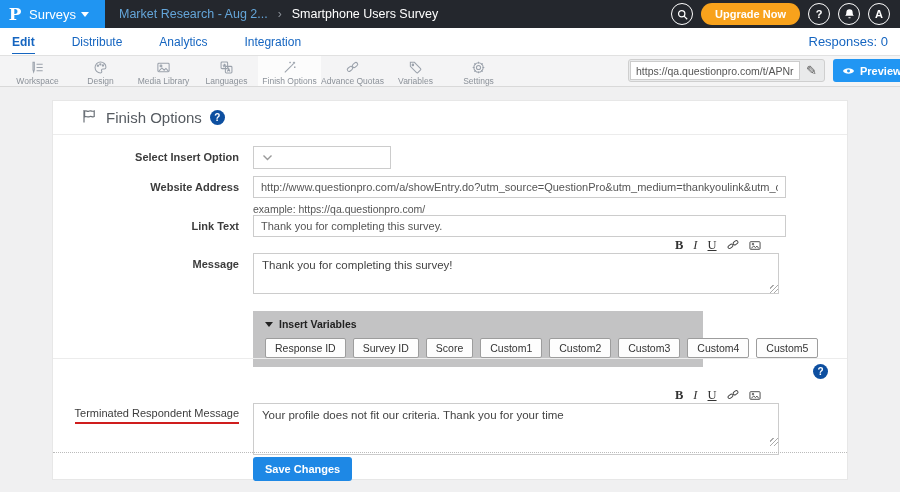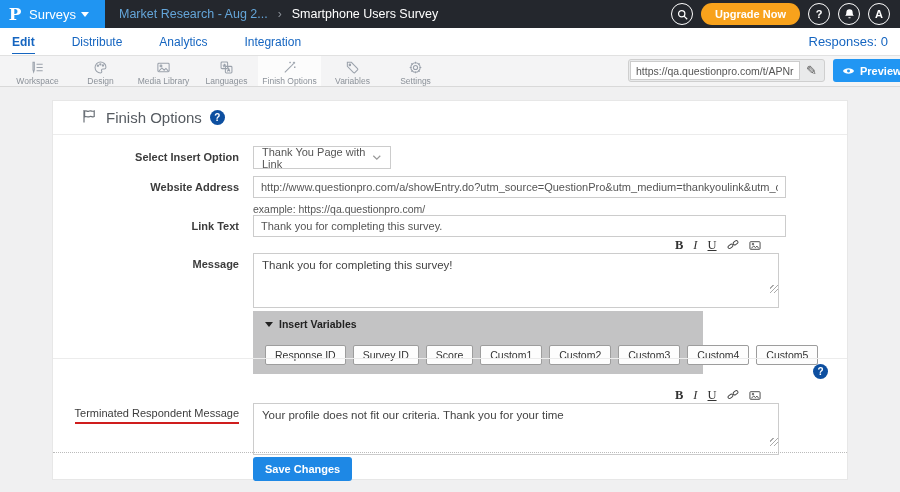--- a/index.html
+++ b/index.html
@@ -54,21 +54,21 @@
   .resize-grip { position:absolute; width:8px; height:8px; background:repeating-linear-gradient(135deg, transparent 0 2px, #aaa 2px 3px); cursor:nwse-resize; }
 
   .ed-toolbar { position:absolute; display:flex; align-items:center; gap:10px; }
   .ed-btn { font-family:"Liberation Serif", serif; font-size:12.5px; color:#333; cursor:pointer; line-height:1; }
   .ed-b { font-weight:bold; } .ed-i { font-style:italic; } .ed-u { text-decoration:underline; }
   .ed-toolbar svg { stroke:#444; fill:none; stroke-width:1.1; cursor:pointer; }
 
   .vars-panel { position:absolute; left:200px; width:450px; background:#c3c3c4; padding:7px 12px 9px; }
   .vars-head { display:flex; align-items:center; gap:6px; font-size:10.5px; font-weight:bold; color:#222; cursor:pointer; }
   .vars-caret { width:0; height:0; border-left:4px solid transparent; border-right:4px solid transparent; border-top:5px solid #222; }
-  .vars-row { display:flex; gap:7px; margin-top:15px; }
+  .vars-row { display:flex; gap:7px; margin-top:8px; }
   .var-btn { background:#fdfdfd; border:1px solid #9d9d9d; border-radius:2px; font-size:10.5px; color:#333; padding:3px 9px; cursor:pointer; white-space:nowrap; font-family:"Liberation Sans", sans-serif; }
 
   .divider { position:absolute; left:0; width:100%; border-top:1px solid #ececec; }
   .dotted { position:absolute; left:0; width:100%; border-top:1px dotted #bbb; }
 
   .term-label { position:absolute; width:186px; text-align:right; font-size:11px; font-weight:normal; color:#3c3c3c; }
   .term-label .red-u { display:inline-block; border-bottom:2.5px solid #cf1d1d; padding-bottom:3px; }
 
   .save-btn { position:absolute; left:200px; background:#1e88e5; color:#fff; border:none; border-radius:3px; font-size:11px; font-weight:bold; padding:6px 12px; cursor:pointer; }
 </style>
@@ -153,20 +153,27 @@
     </div>
     <div class="tool-tab active">
       <svg width="15" height="15" viewBox="0 0 16 16">
           <path d="M3 13.2L10.5 5.7"></path>
           <path d="M10.5 5.7l1.8-1.8"></path>
           <path d="M12.8 1.8v2.4M11.6 3h2.4"></path>
           <path d="M8.6 1.8v1.6M7.8 2.6h1.6"></path>
           <path d="M13.6 6.8v1.6M12.8 7.6h1.6"></path>
         </svg>
       <span class="tlabel">Finish Options</span>
+    </div>
+    <div class="tool-tab">
+      <svg width="15" height="15" viewBox="0 0 16 16">
+          <rect x="2.2" y="7.6" width="6.2" height="3.8" rx="1.9" transform="rotate(-40 5.3 9.5)"></rect>
+          <rect x="7.6" y="3.4" width="6.2" height="3.8" rx="1.9" transform="rotate(-40 10.7 5.3)"></rect>
+        </svg>
+      <span class="tlabel">Advance Quotas</span>
     </div>
     <div class="tool-tab">
       <svg width="15" height="15" viewBox="0 0 16 16">
           <path d="M2.5 2.5h4.3l6.6 6.6a1 1 0 0 1 0 1.4l-2.9 2.9a1 1 0 0 1-1.4 0L2.5 6.8z"></path>
           <circle cx="5.2" cy="5.2" r=".8"></circle>
         </svg>
       <span class="tlabel">Variables</span>
     </div>
     <div class="tool-tab">
       <svg width="15" height="15" viewBox="0 0 16 16">
@@ -199,21 +206,20 @@
               <path d="M3 2v12.5"></path>
               <path d="M3.6 3.2C5.2 2.3 6.8 4 8.4 3.1 10 2.2 11.6 3.9 13.2 3v5.6c-1.6.9-3.2-.8-4.8.1-1.6.9-3.2-.8-4.8.1z"></path>
             </svg>
         </span>
         <span class="card-title">Finish Options</span>
         <span class="help-circle">?</span>
       </div>
 
       <span class="flabel" style="top:50px;">Select Insert Option</span>
       <div class="fakeselect" style="top:45px; left:200px; width:138px; height:23px;">
-        <span>Thank You Page with Link</span>
         <svg width="11" height="7" viewBox="0 0 11 7">
             <path d="M1.5 1.5l4 4 4-4"></path>
           </svg>
       </div>
 
       <span class="flabel" style="top:80px;">Website Address</span>
       <input class="tinput" style="top: 75px; left: 200px; width: 533px; height: 22px;" value="http://www.questionpro.com/a/showEntry.do?utm_source=QuestionPro&amp;utm_medium=thankyoulink&amp;utm_campaign=QPsurveys&amp;u">
       <span class="hint" style="top:102px; left:200px;">example: https://qa.questionpro.com/</span>
 
       <span class="flabel" style="top:119px;">Link Text</span>
@@ -228,21 +234,21 @@
             <rect x="7" y="2.6" width="6" height="3.6" rx="1.8" transform="rotate(-38 10 4.4)"></rect>
           </svg>
         <svg width="12" height="11" viewBox="0 0 14 13">
             <rect x="1" y="2" width="12" height="9" rx="1"></rect>
             <path d="M2.5 10l3-3 2 2 1.8-1.8 2.2 2.8"></path>
             <circle cx="4.6" cy="4.8" r=".9"></circle>
           </svg>
       </div>
 
       <span class="flabel" style="top:157px;">Message</span>
-      <textarea class="ta" style="top: 152px; left: 200px; width: 526px; height: 55px;">Thank you for completing this survey!</textarea>
+      <textarea class="ta" style="top: 152px; left: 200px; width: 526px; height: 41px;">Thank you for completing this survey!</textarea>
       <span class="resize-grip" style="top:184px; left:717px;"></span>
 
       <div class="vars-panel" style="top:210px;">
         <div class="vars-head">
           <span class="vars-caret"></span>
           <span>Insert Variables</span>
         </div>
         <div class="vars-row">
           <button class="var-btn">Response ID</button>
           <button class="var-btn">Survey ID</button>

